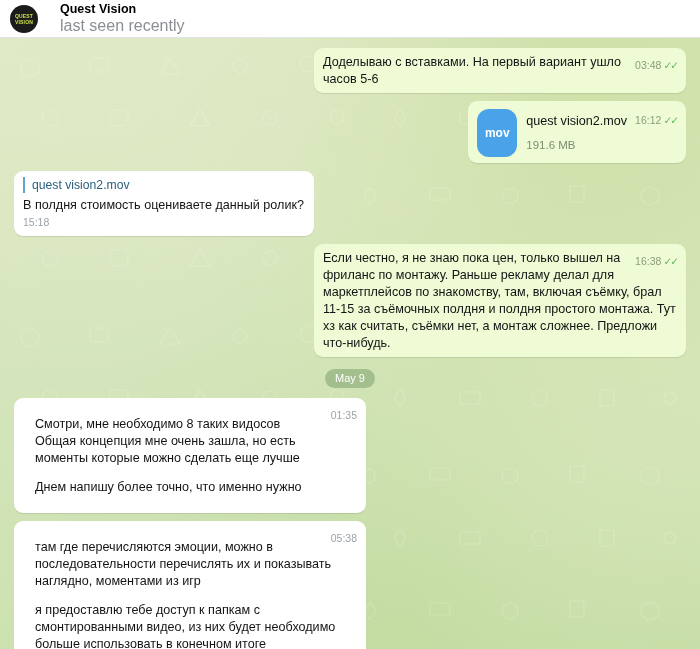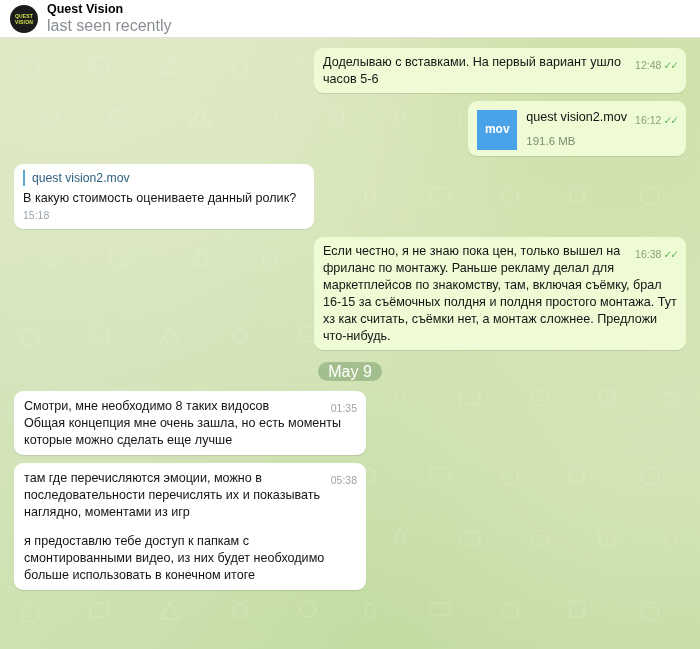--- a/index.html
+++ b/index.html
@@ -40,21 +40,21 @@
     align-items: center;
     justify-content: center;
     text-align: center;
     letter-spacing: 0.2px;
     flex: 0 0 auto;
     overflow: hidden;
   }
   .avatar .a1 { display:block; }
   .avatar .a2 { display:block; }
   .header-texts {
-    margin-left: 9px;
+    margin-left: 22px;
     display: flex;
     flex-direction: column;
     justify-content: center;
     line-height: 1.15;
   }
   .chat-title {
     font-size: 12.5px;
     font-weight: bold;
     color: #000;
   }
@@ -106,21 +106,21 @@
     border-radius: 9px;
     padding: 6px 9px 5px 9px;
     font-size: 12.6px;
     line-height: 17px;
     color: #141414;
     box-shadow: 0 1px 1px rgba(0,0,0,0.10);
     word-wrap: break-word;
   }
   .bubble.in { background: #ffffff; }
   .bubble.out { background: #eefbd4; }
-  .bubble p { margin: 1px; }
+  .bubble p { margin: 12px; }
   .bubble p + p { margin-top: 12px; }
 
   .meta {
     float: right;
     margin: 4px 0 -2px 8px;
     font-size: 10.5px;
     color: #8aa07a;
     white-space: nowrap;
     line-height: 14px;
   }
@@ -135,22 +135,22 @@
     vertical-align: bottom;
   }
 
   
   .bubble.file {
     padding: 8px 9px 6px 9px;
     min-width: 208px;
   }
   .file-row { display: flex; align-items: center; }
   .file-icon {
-    width: 40px; height: 40px;
-    border-radius: 0;
+    width: 40px; height: 48px;
+    border-radius: 12px;
     background: #4aa3e8;
     color: #fff;
     font-size: 12px;
     font-weight: bold;
     display: flex; align-items: center; justify-content: center;
     flex: 0 0 auto;
   }
   .file-info { margin-left: 9px; display: flex; flex-direction: column; justify-content: center; }
   .file-name { font-size: 12.6px; color: #111; line-height: 16px; }
   .file-size { font-size: 11.5px; color: #7e8c72; margin-top: 8px; }
@@ -163,21 +163,21 @@
     font-size: 12.2px;
     color: #2a5f7d;
     line-height: 16px;
   }
 
   
   .date-row { display: flex; justify-content: center; padding: 4px 0 2px 0; }
   .date-chip {
     background: rgba(125,160,110,0.55);
     color: #ffffff;
-    font-size: 16px;
+    font-size: 11px;
     border-radius: 10px;
     padding: 2px 10px;
     line-height: 15px;
   }
 </style>
 </head>
 <body>
 
 <div id="app">
 
@@ -305,21 +305,21 @@
           <circle cx="650" cy="18" r="9"></circle>
         </g>
       </g>
     </svg>
 
     <div class="msgs">
 
       <div class="row out">
         <div class="bubble out">
           <span class="meta">
-            <span>12:48</span><span class="ticks">✓✓</span>
+            <span>03:48</span><span class="ticks">✓✓</span>
           </span>
           <span>Доделываю с вставками. На первый вариант ушло часов 5-6</span>
         </div>
       </div>
 
       <div class="row out">
         <div class="bubble out file">
           <span class="meta">
             <span>16:12</span><span class="ticks">✓✓</span>
           </span>
@@ -329,42 +329,43 @@
               <div class="file-name">quest vision2.mov</div>
               <div class="file-size">191.6 MB</div>
             </div>
           </div>
         </div>
       </div>
 
       <div class="row in">
         <div class="bubble in" style="max-width:300px">
           <div class="quote">quest vision2.mov</div>
-          <span>В какую стоимость оцениваете данный ролик?</span><span class="meta-inline">15:18</span>
+          <span>В полдня стоимость оцениваете данный ролик?</span><span class="meta-inline">15:18</span>
         </div>
       </div>
 
       <div class="row out">
         <div class="bubble out">
           <span class="meta">
             <span>16:38</span><span class="ticks">✓✓</span>
           </span>
-          <span>Если честно, я не знаю пока цен, только вышел на фриланс по монтажу. Раньше рекламу делал для маркетплейсов по знакомству, там, включая съёмку, брал 16-15 за съёмочных полдня и полдня простого монтажа. Тут хз как считать, съёмки нет, а монтаж сложнее. Предложи что-нибудь.</span>
+          <span>Если честно, я не знаю пока цен, только вышел на фриланс по монтажу. Раньше рекламу делал для маркетплейсов по знакомству, там, включая съёмку, брал 11-15 за съёмочных полдня и полдня простого монтажа. Тут хз как считать, съёмки нет, а монтаж сложнее. Предложи что-нибудь.</span>
         </div>
       </div>
 
       <div class="date-row">
         <div class="date-chip">May 9</div>
       </div>
 
       <div class="row in">
         <div class="bubble in" style="max-width:352px">
           <span class="meta">01:35</span>
           <p style="white-space:pre-line">Смотри, мне необходимо 8 таких видосов
 Общая концепция мне очень зашла, но есть моменты которые можно сделать еще лучше</p>
+          <p>Днем напишу более точно, что именно нужно</p>
         </div>
       </div>
 
       <div class="row in">
         <div class="bubble in" style="max-width:352px">
           <span class="meta">05:38</span>
           <p>там где перечисляются эмоции, можно в последовательности перечислять их и показывать наглядно, моментами из игр</p>
           <p>я предоставлю тебе доступ к папкам с смонтированными видео, из них будет необходимо больше использовать в конечном итоге</p>
         </div>
       </div>

